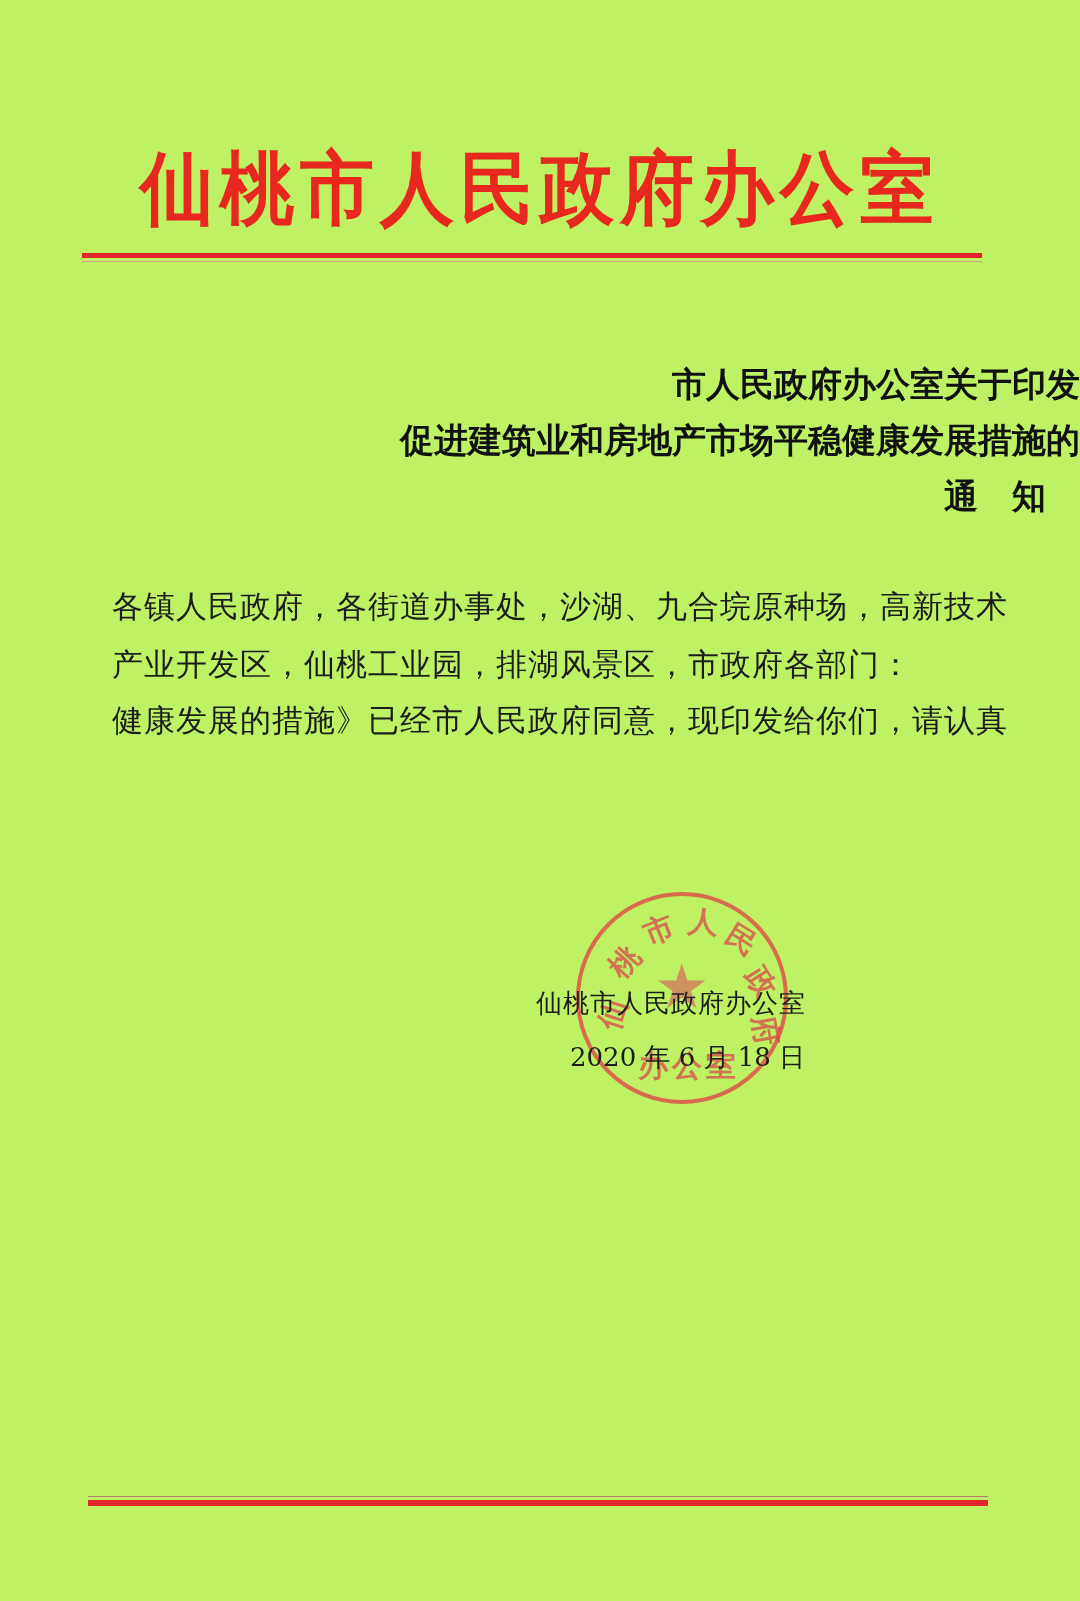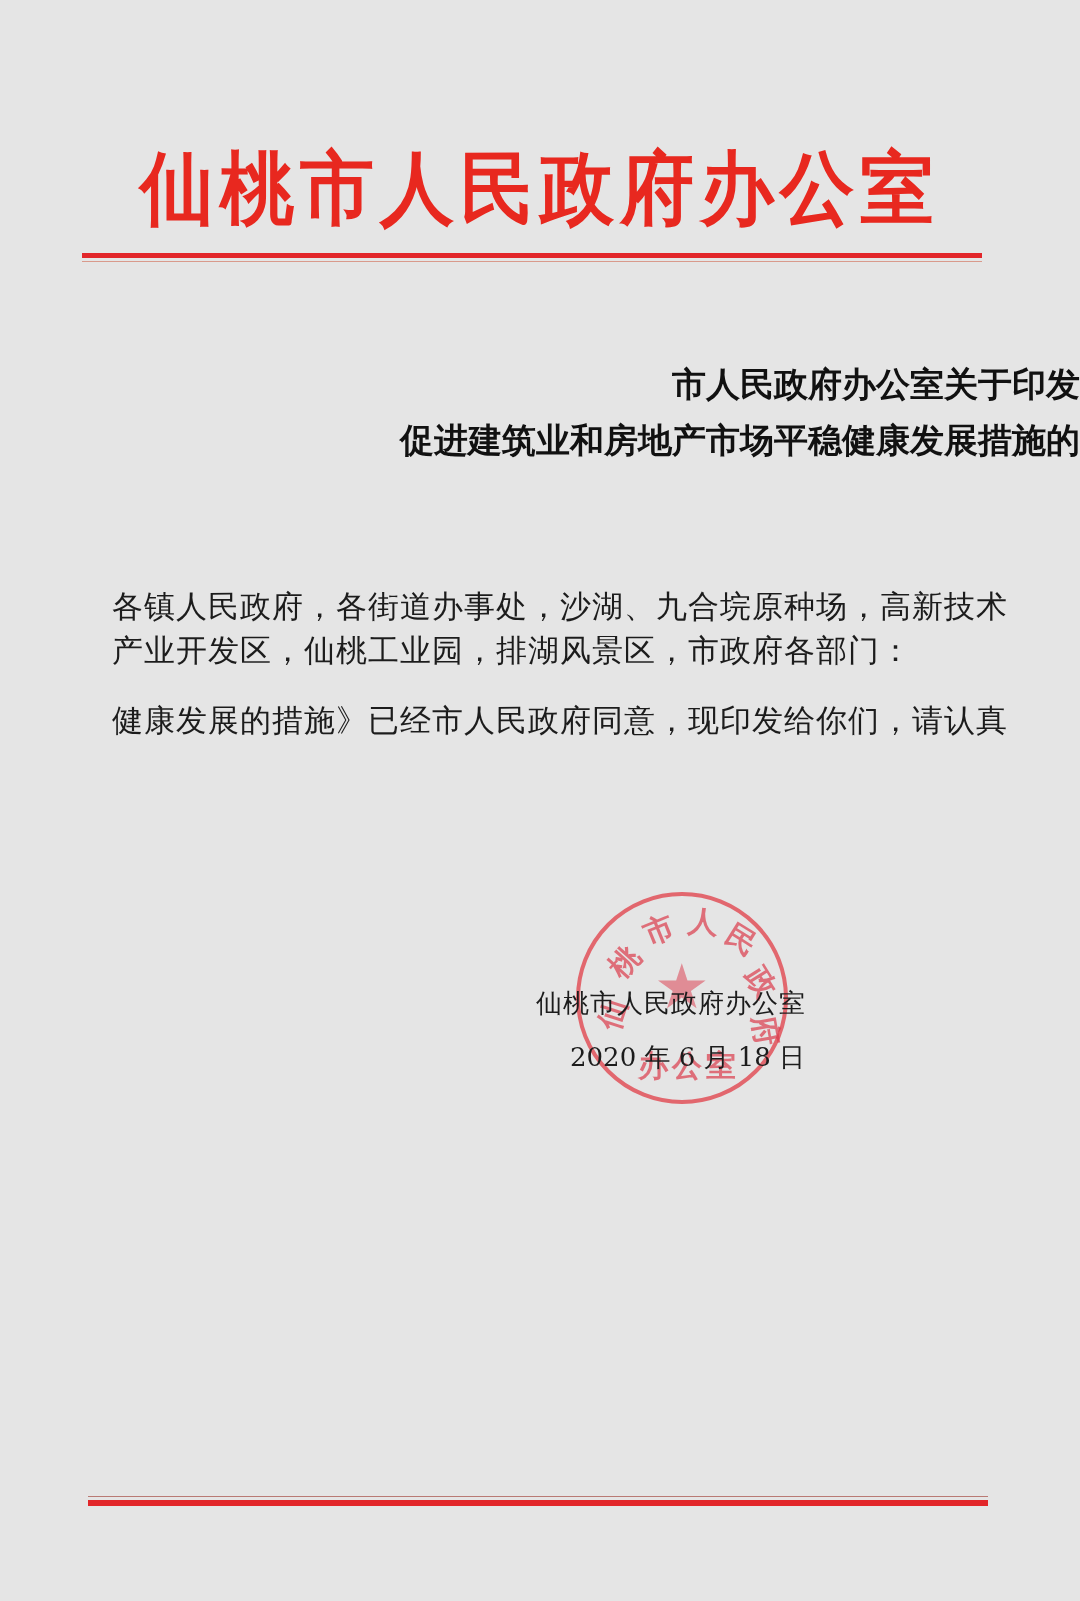--- a/index.html
+++ b/index.html
@@ -12,21 +12,21 @@
       height: 1601px;
       position: relative;
       overflow: hidden;
       font-family: "DejaVu Serif", "Liberation Serif", serif;
       color: #1a1a1a;
     }
     .page {
       position: absolute;
       left: 0; top: 0;
       width: 1080px; height: 1601px;
-      background: #e5e5e5;
+      background: #bef264;
     }
     .masthead {
       position: absolute;
       left: 0;
       top: 143px;
       width: 1080px;
       text-align: center;
       font-family: "DejaVu Sans", "Liberation Sans", sans-serif;
       font-weight: bold;
       font-size: 74px;
@@ -84,21 +84,21 @@
       position: absolute;
       left: 112px;
       width: 820px;
       font-family: "DejaVu Sans", "Liberation Sans", sans-serif;
       font-size: 31px;
       color: #1c1c1c;
       letter-spacing: 1px;
       white-space: nowrap;
     }
     .addressee-1 { top: 586px; }
-    .addressee-2 { top: 630px; }
+    .addressee-2 { top: 644px; }
     .para-1 { top: 690px; left: 166px; }
     .para-2 { top: 700px; }
     .para-3 { top: 794px; }
     .seal {
       position: absolute;
       left: 576px;
       top: 892px;
       width: 212px;
       height: 212px;
       border: 4px solid rgba(224, 60, 70, 0.75);
@@ -145,20 +145,21 @@
 
 <div class="page">
 
   <div class="masthead">仙桃市人民政府办公室</div>
 
   <div class="rule-top"></div>
   <div class="rule-top-thin"></div>
 
   <div class="title l1">市人民政府办公室关于印发</div>
   <div class="title l2">促进建筑业和房地产市场平稳健康发展措施的</div>
+  <div class="title l3">通知</div>
 
   <div class="body-text addressee-1">各镇人民政府，各街道办事处，沙湖、九合垸原种场，高新技术</div>
   <div class="body-text addressee-2">产业开发区，仙桃工业园，排湖风景区，市政府各部门：</div>
 
   <div class="body-text para-2">健康发展的措施》已经市人民政府同意，现印发给你们，请认真</div>
 
   <div class="seal">
     <span class="seal-text" style="left:18px;top:98px;transform:rotate(-72deg);">仙</span>
     <span class="seal-text" style="left:30px;top:46px;transform:rotate(-48deg);">桃</span>
     <span class="seal-text" style="left:64px;top:14px;transform:rotate(-22deg);">市</span>

